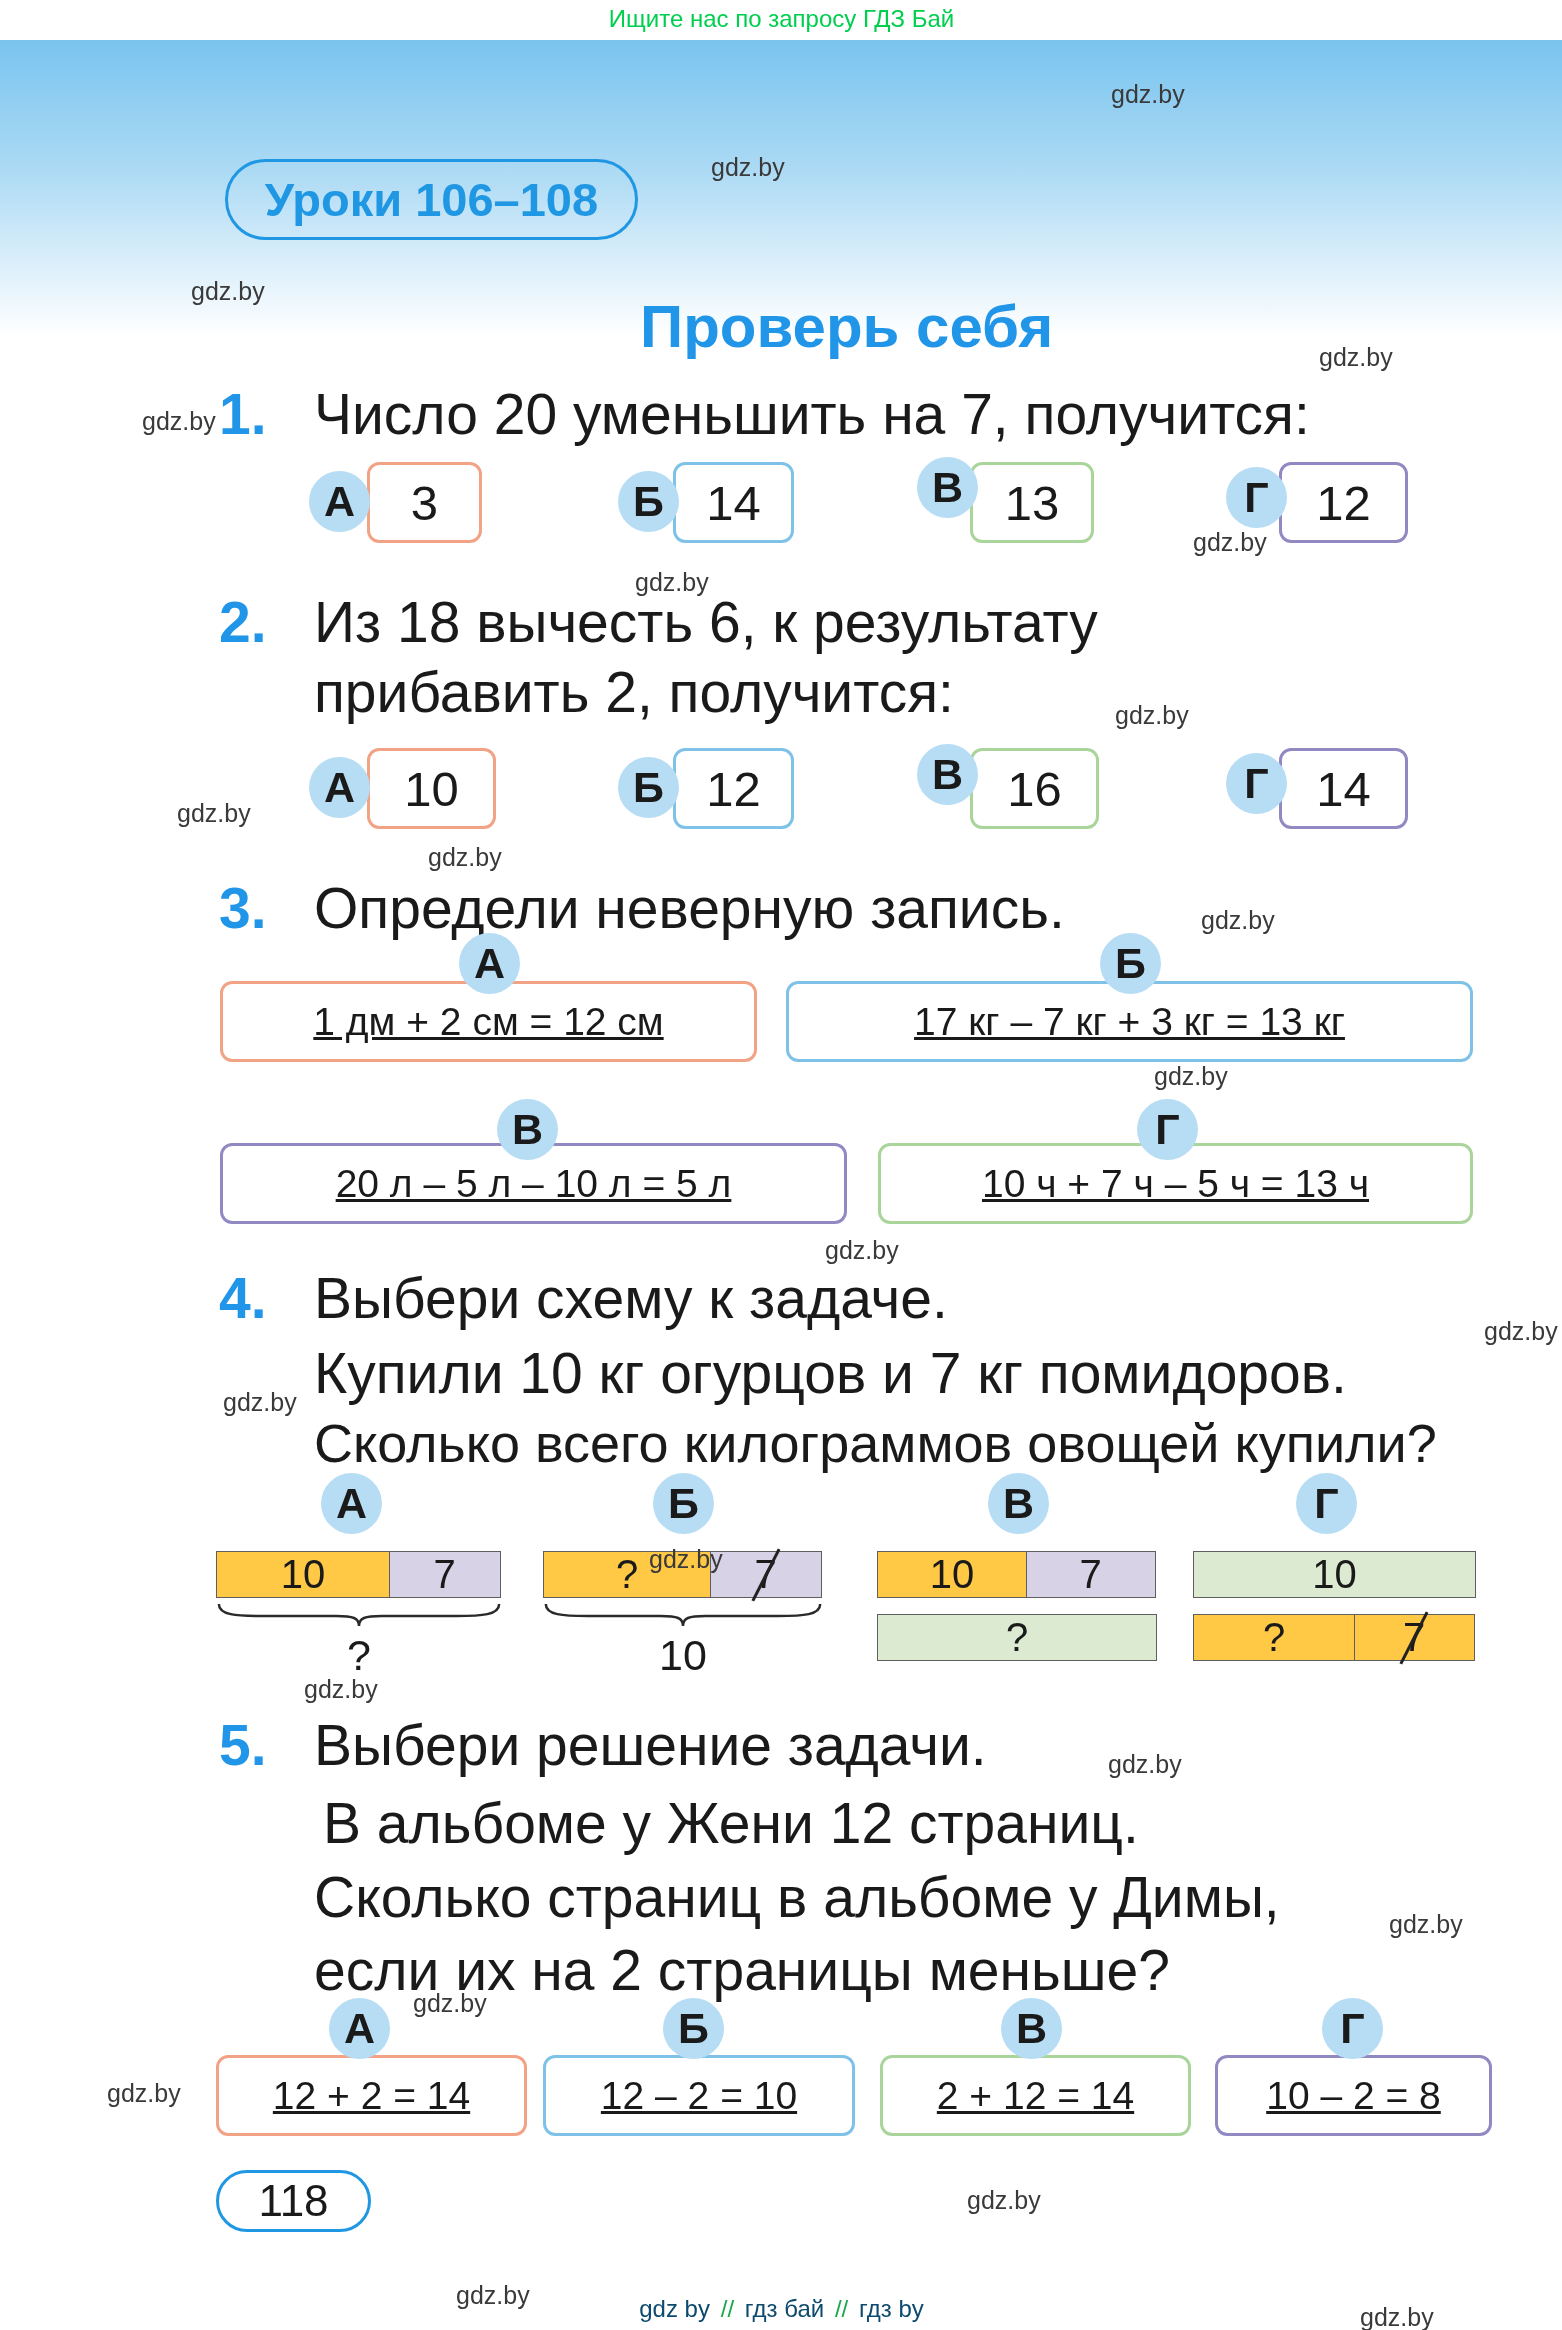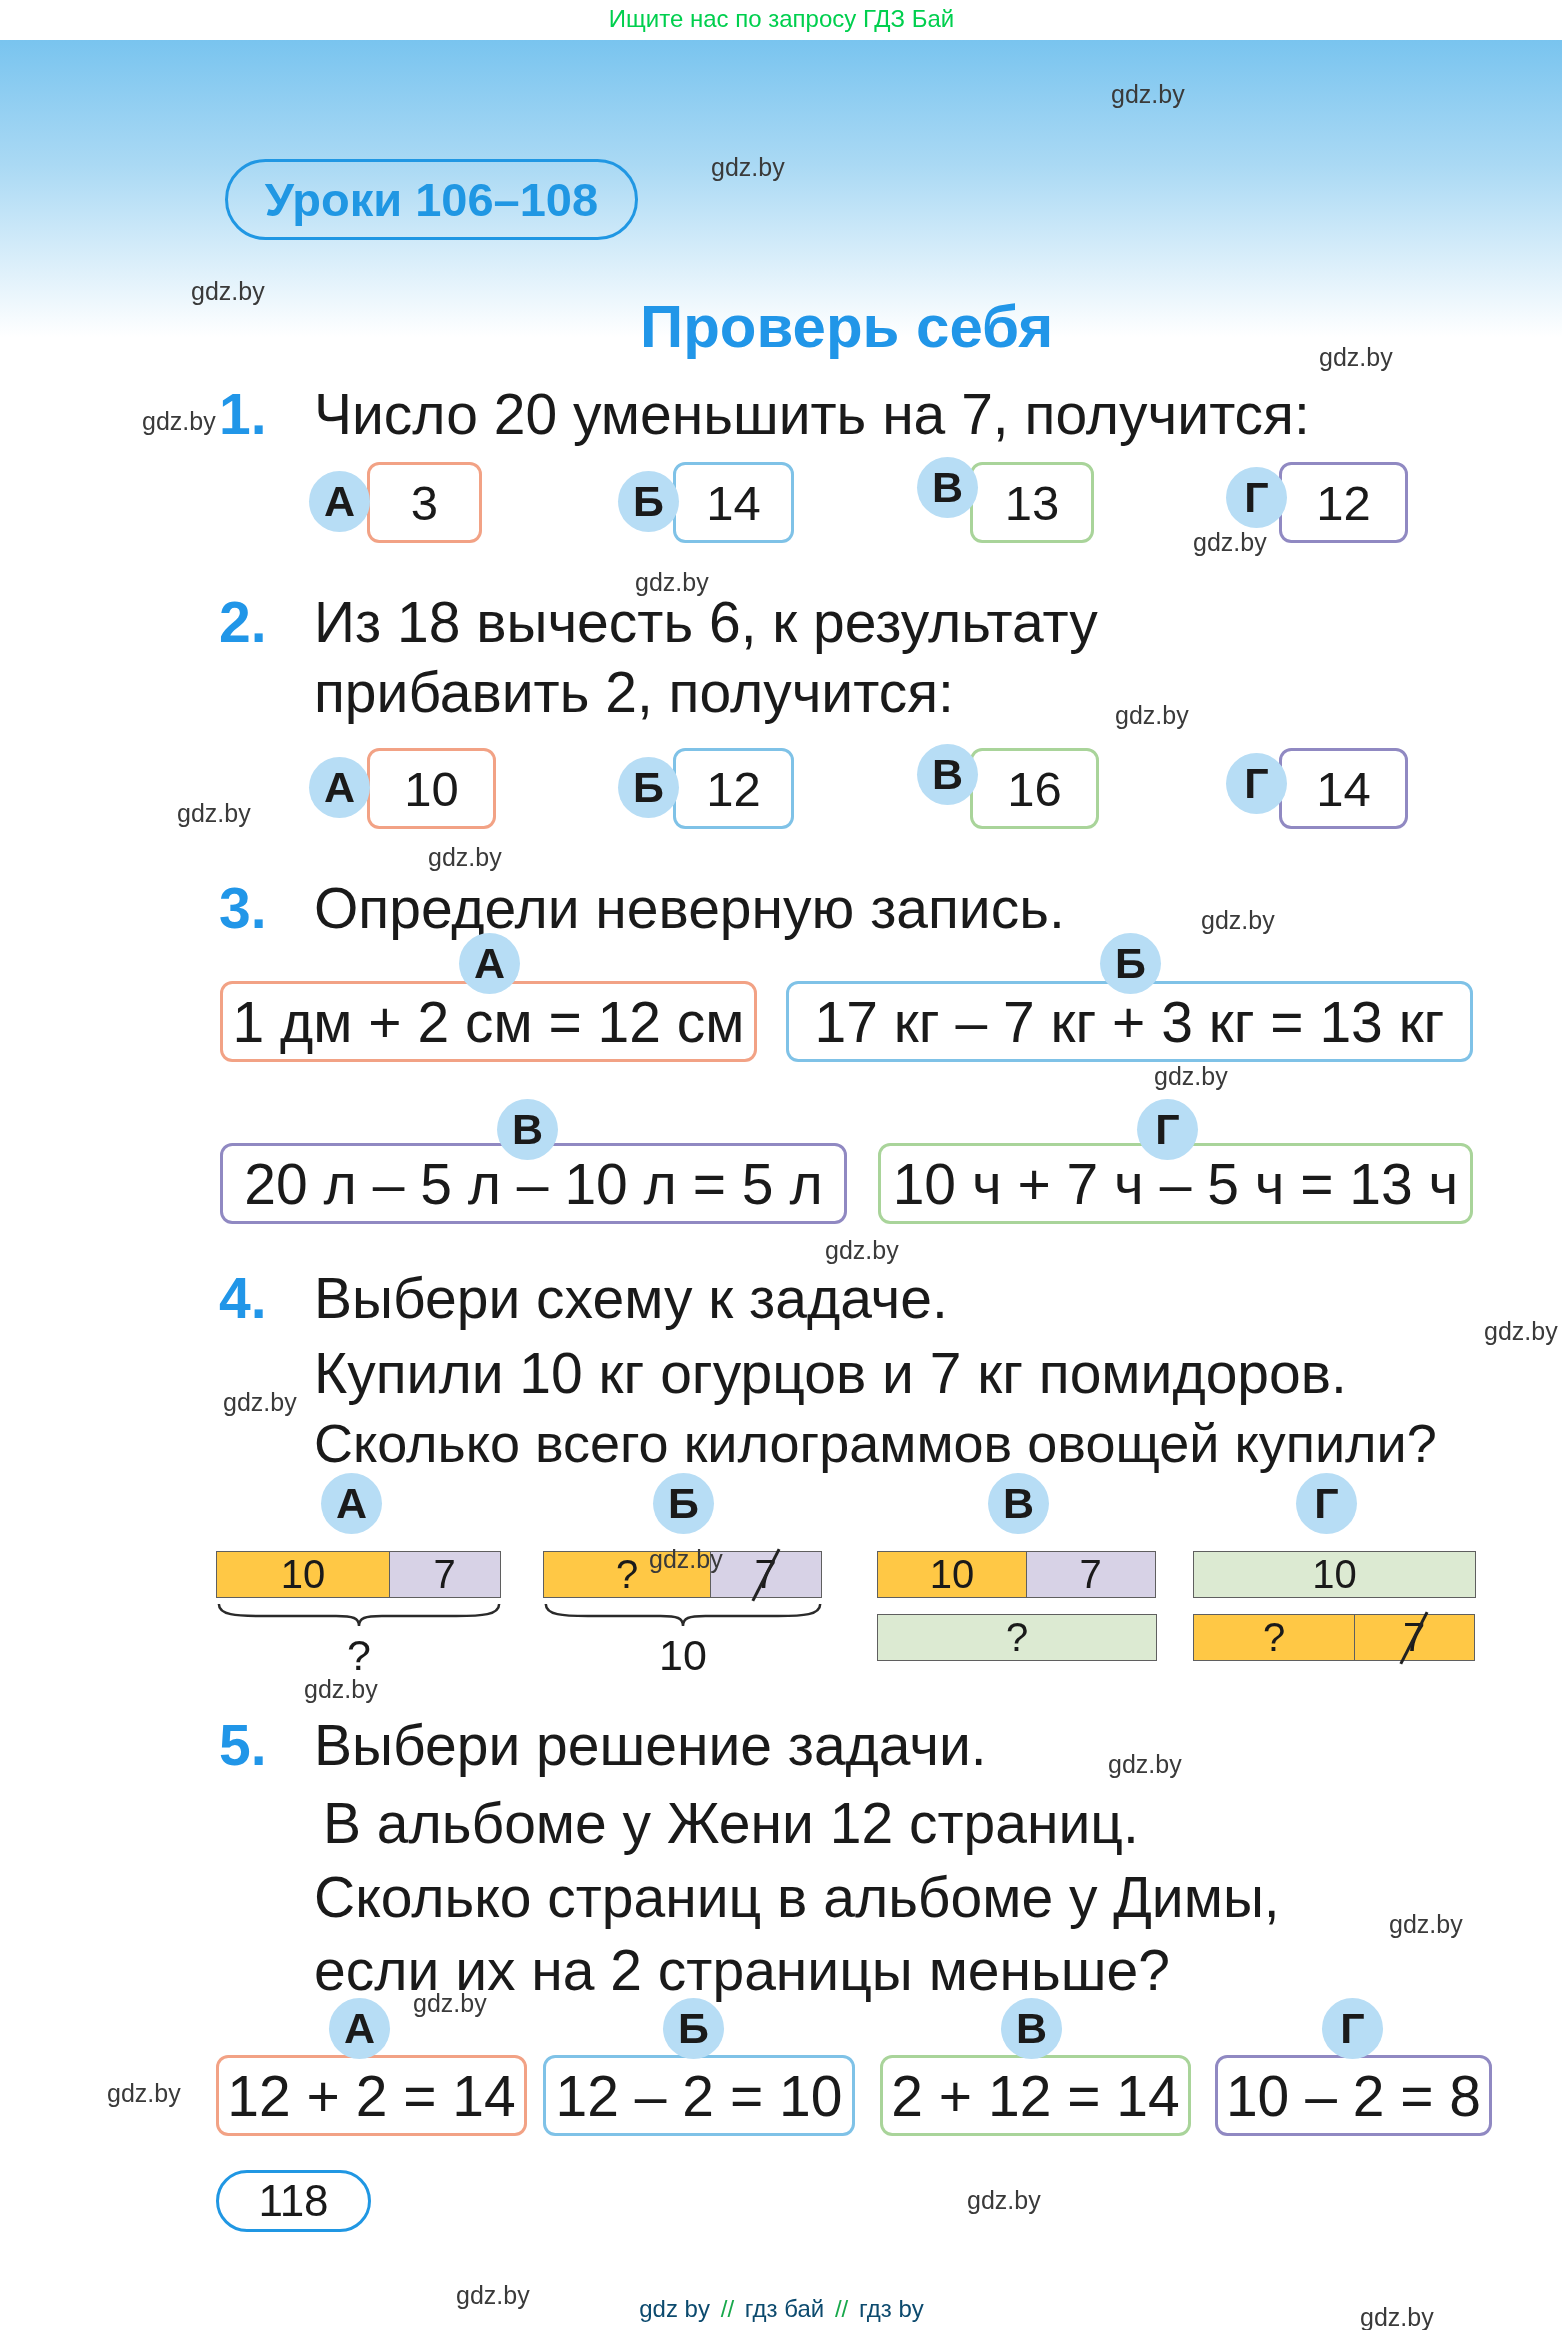--- a/index.html
+++ b/index.html
@@ -18,21 +18,21 @@
 
   .qnum  { position:absolute; font-size:57px; font-weight:700; color:#2196e8; z-index:1; white-space:nowrap; }
   .qtext { position:absolute; font-size:57px; color:#1a1a1a; z-index:1; white-space:nowrap; }
   .qtext.cond { font-size:54px; }
 
   .circle { position:absolute; width:61px; height:61px; border-radius:50%; background:#b7ddf5;
             display:flex; align-items:center; justify-content:center; font-size:43px; font-weight:600;
             color:#1a1a1a; z-index:2; }
   .abox   { position:absolute; height:81px; background:#ffffff; border-radius:12.2px; display:flex;
             align-items:center; justify-content:center; font-size:49px; z-index:1; white-space:nowrap; }
-  .abox.expr { font-size:57px; }
+  .abox.expr { font-size:39px;text-decoration:underline; }
   .b-orange { border:3.8px solid #f2a285; }
   .b-blue   { border:3.8px solid #7fc2e7; }
   .b-green  { border:3.8px solid #a9d49a; }
   .b-purple { border:3.8px solid #9089c2; }
 
   .wm { position:absolute; font-size:25px; color:#3a3a3a; z-index:3; white-space:nowrap; }
 
   .bar  { position:absolute; display:flex; z-index:1; }
   .cell { height:47px; display:flex; align-items:center; justify-content:center; font-size:40px;
           border:1.5px solid #5f5f5f; position:relative; }

